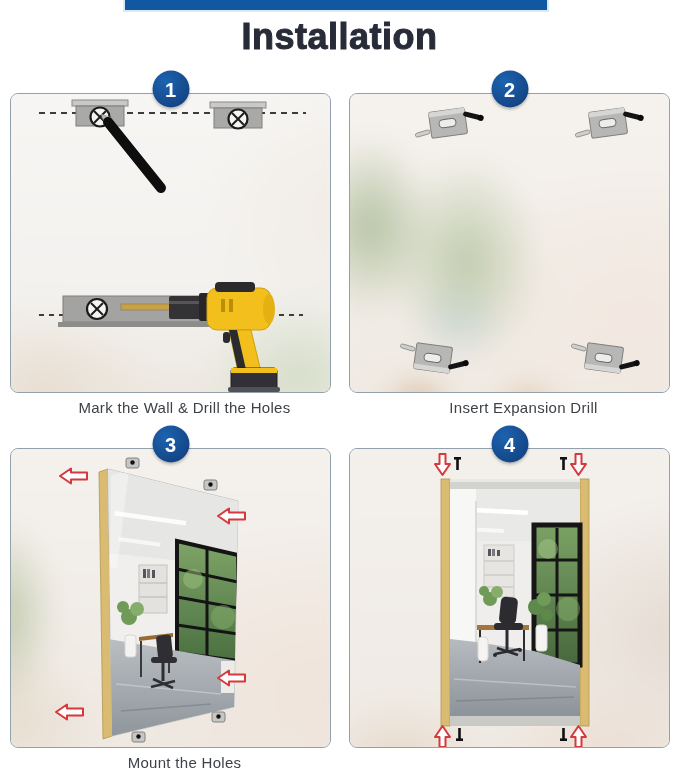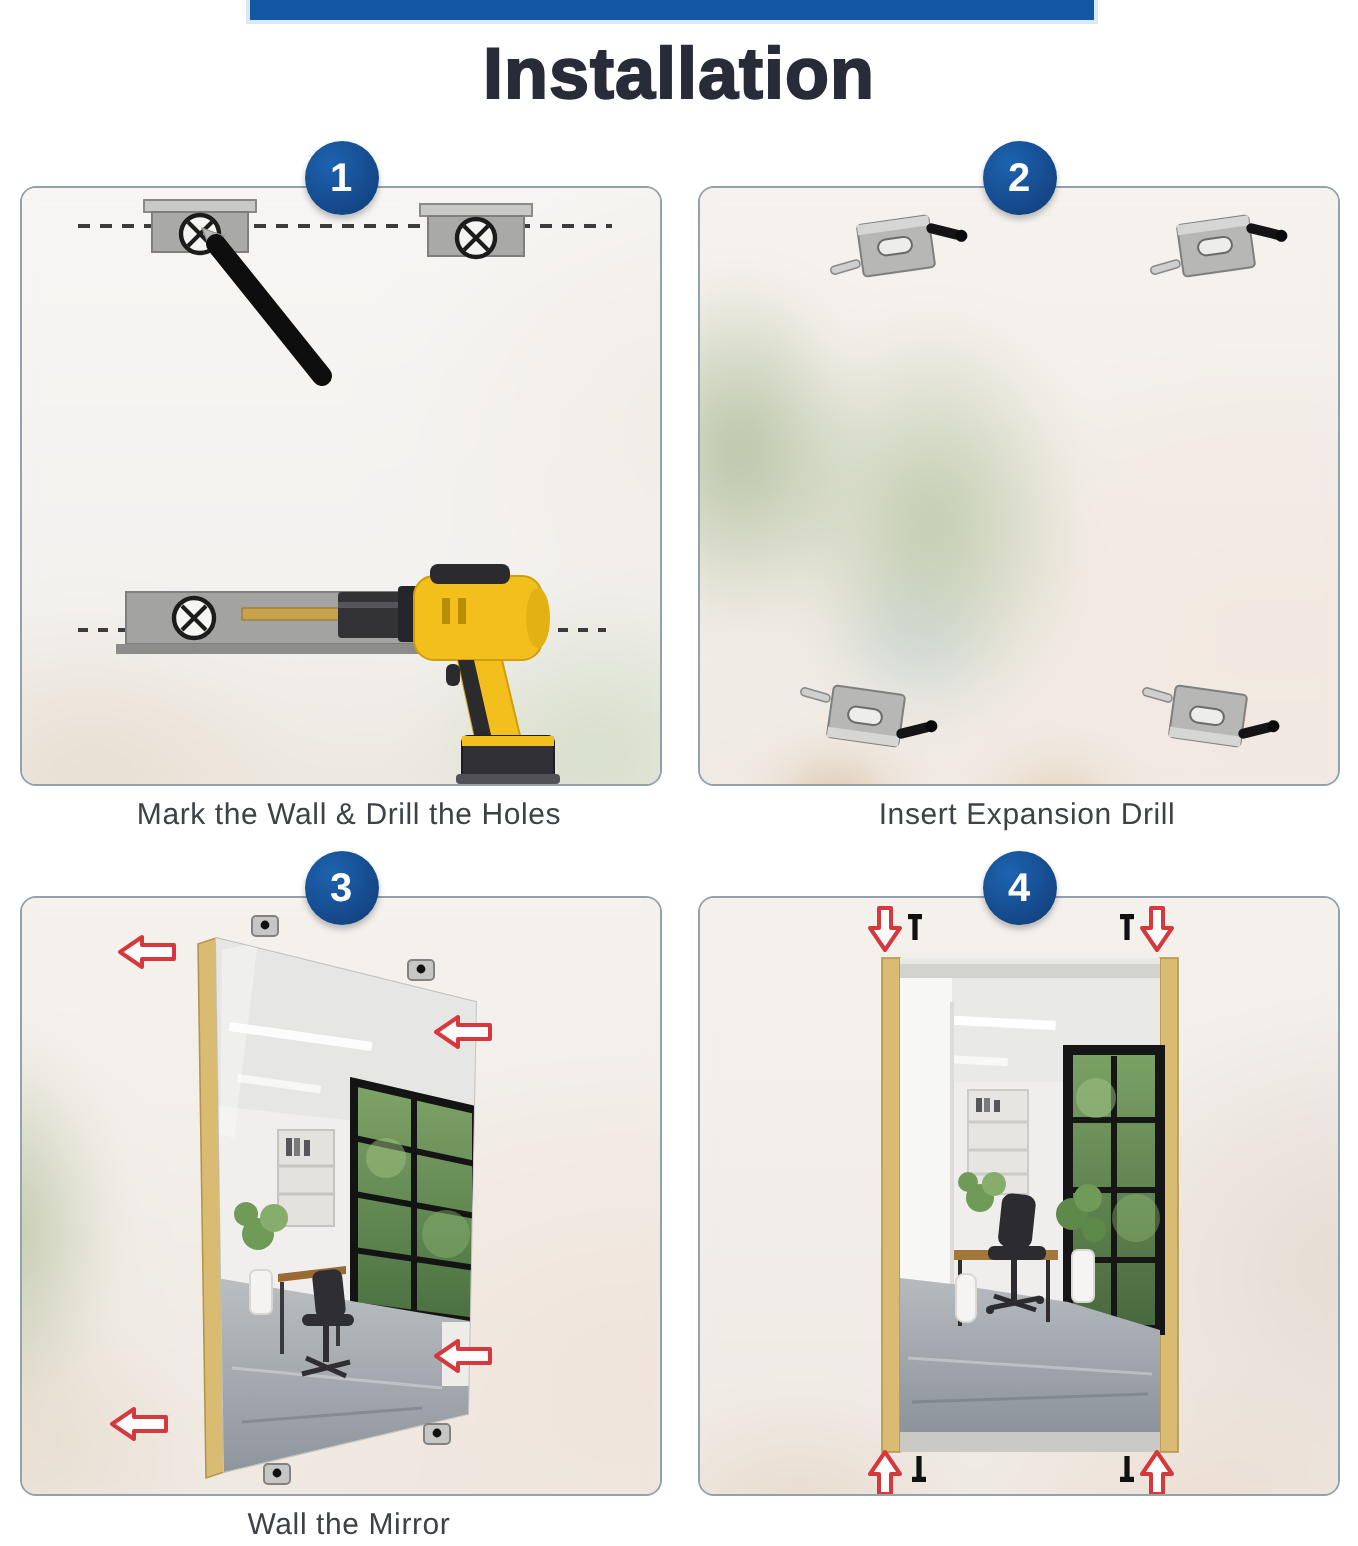--- a/index.html
+++ b/index.html
@@ -38,21 +38,21 @@
     radial-gradient(120px 90px at 20% 97%, rgba(222,200,175,.5), transparent 70%),
     radial-gradient(160px 120px at 75% 97%, rgba(235,215,200,.6), transparent 70%),
     linear-gradient(#f4f1ed,#efe9e3);}
   .art{position:absolute;inset:0;width:321px;height:300px;}
   .badge{position:absolute;left:50%;top:-4px;transform:translate(-50%,-50%);
          width:37px;height:37px;border-radius:50%;
          background:radial-gradient(circle at 35% 30%, #1d63b0, #123f7c 90%);
          box-shadow:0 2px 3px rgba(0,0,0,.25);
          display:flex;align-items:center;justify-content:center;}
   .badge span{color:#fff;font-size:20px;font-weight:800;line-height:1;}
-  .caption{position:absolute;left:4px;top:306px;width:321px;text-align:center;
+  .caption{position:absolute;left:14px;top:306px;width:321px;text-align:center;
            font-size:15px;letter-spacing:.3px;color:#3e4247;}
   .w1{left:10px;top:93px;} .w2{left:349px;top:93px;} .w3{left:10px;top:448px;} .w4{left:349px;top:448px;}
 </style>
 </head>
 <body>
 
 <div class="canvas">
   <div class="top-bar"></div>
   <h1 class="title">Installation</h1>
 
@@ -257,21 +257,21 @@
             <use href="#arrL" transform="translate(206,220)"></use>
           </g>
         <g>
             <use href="#arrL" transform="translate(44,254)"></use>
           </g>
       </svg>
     </div>
     <div class="badge">
         <span>3</span>
       </div>
-    <div class="caption">Wall the Mirror</div>
+    <div class="caption">Mount the Holes</div>
   </section>
 
   <section class="panel-wrap w4">
     <div class="panel">
       <div class="bg bg4"></div>
       <svg class="art" viewBox="0 0 321 300">
         <defs>
           <linearGradient id="win4" x1="0" y1="0" x2="0" y2="1">
             <stop offset="0" stop-color="#7ba265"></stop>
               <stop offset="1" stop-color="#47683d"></stop>

